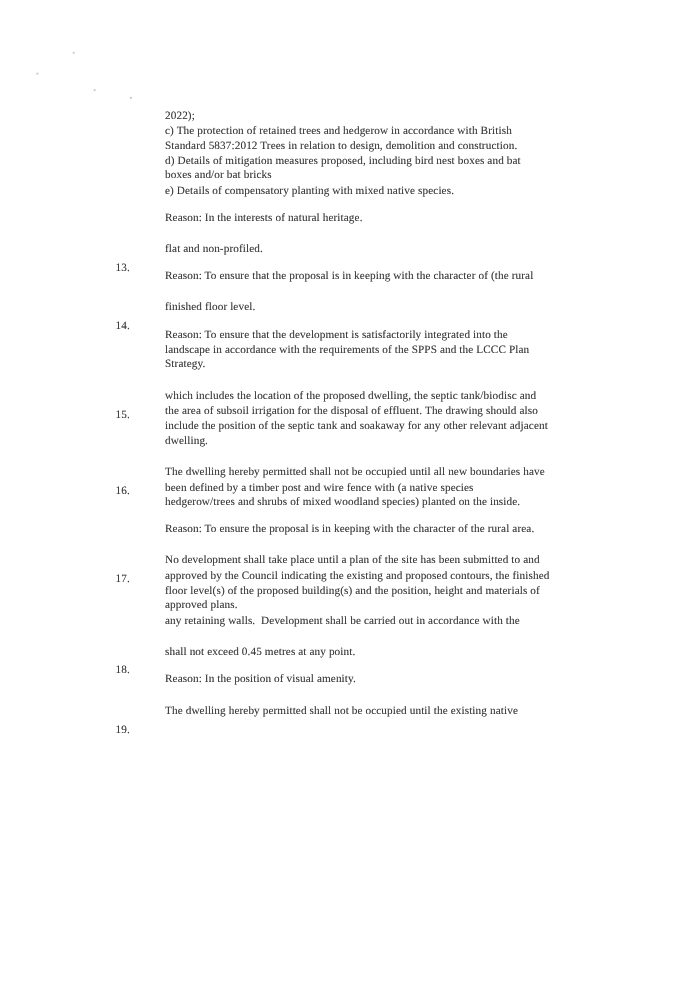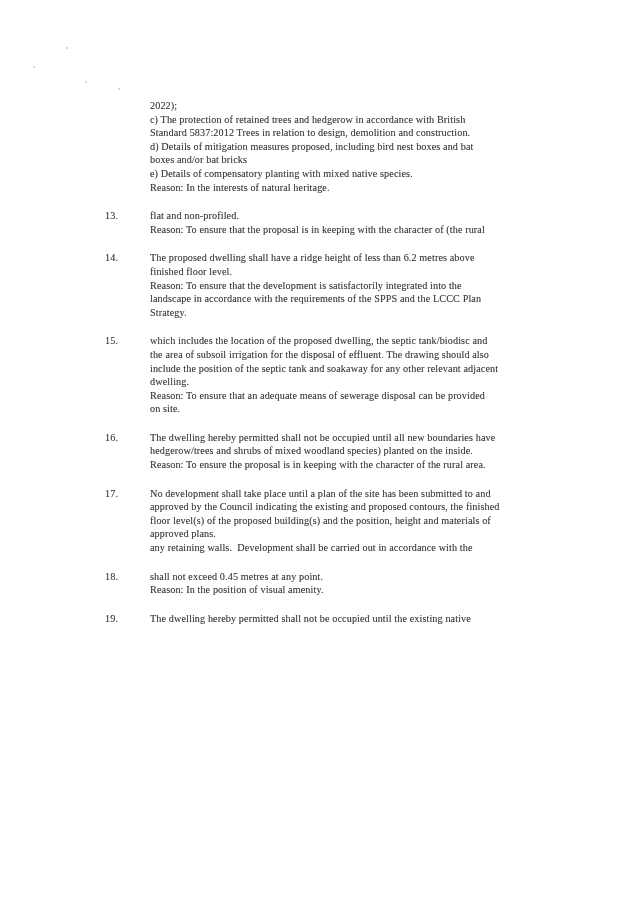--- a/index.html
+++ b/index.html
@@ -30,29 +30,31 @@
     display: flex;
     align-items: flex-start;
     margin-top: 15px;
   }
   .cond-row:first-child {
     margin-top: 0;
   }
   .cond-num {
     flex: 0 0 45px;
     width: 45px;
+    margin-top: 17px;
   }
   .cond-text {
     flex: 1 1 auto;
     min-width: 0;
   }
   .line {
     white-space: pre;
   }
   .reason-block {
+    margin-top: 11px;
   }
   .speck {
     position: absolute;
     width: 2px;
     height: 2px;
     border-radius: 50%;
     background: #b5b5b5;
     opacity: 0.7;
   }
   .speck-1 { left: 66px;  top: 47px; }
@@ -89,46 +91,42 @@
         <div class="cond-text">
           <div class="line">flat and non-profiled.</div>
           <div class="reason-block">
             <div class="line">Reason: To ensure that the proposal is in keeping with the character of (the rural</div>
           </div>
         </div>
       </div>
       <div class="cond-row">
         <div class="cond-num">14.</div>
         <div class="cond-text">
-          <div class="line">The proposed dwelling shall have a ridge height of less than 6.2 metres above</div>
           <div class="line">finished floor level.</div>
           <div class="reason-block">
             <div class="line">Reason: To ensure that the development is satisfactorily integrated into the</div>
             <div class="line">landscape in accordance with the requirements of the SPPS and the LCCC Plan</div>
             <div class="line">Strategy.</div>
           </div>
         </div>
       </div>
       <div class="cond-row">
         <div class="cond-num">15.</div>
         <div class="cond-text">
           <div class="line">which includes the location of the proposed dwelling, the septic tank/biodisc and</div>
           <div class="line">the area of subsoil irrigation for the disposal of effluent. The drawing should also</div>
           <div class="line">include the position of the septic tank and soakaway for any other relevant adjacent</div>
           <div class="line">dwelling.</div>
-          <div class="reason-block">
-            <div class="line">Reason: To ensure that an adequate means of sewerage disposal can be provided</div>
-            <div class="line">on site.</div>
-          </div>
         </div>
       </div>
       <div class="cond-row">
         <div class="cond-num">16.</div>
         <div class="cond-text">
           <div class="line">The dwelling hereby permitted shall not be occupied until all new boundaries have</div>
+          <div class="line">been defined by a timber post and wire fence with (a native species</div>
           <div class="line">hedgerow/trees and shrubs of mixed woodland species) planted on the inside.</div>
           <div class="reason-block">
             <div class="line">Reason: To ensure the proposal is in keeping with the character of the rural area.</div>
           </div>
         </div>
       </div>
       <div class="cond-row">
         <div class="cond-num">17.</div>
         <div class="cond-text">
           <div class="line">No development shall take place until a plan of the site has been submitted to and</div>

